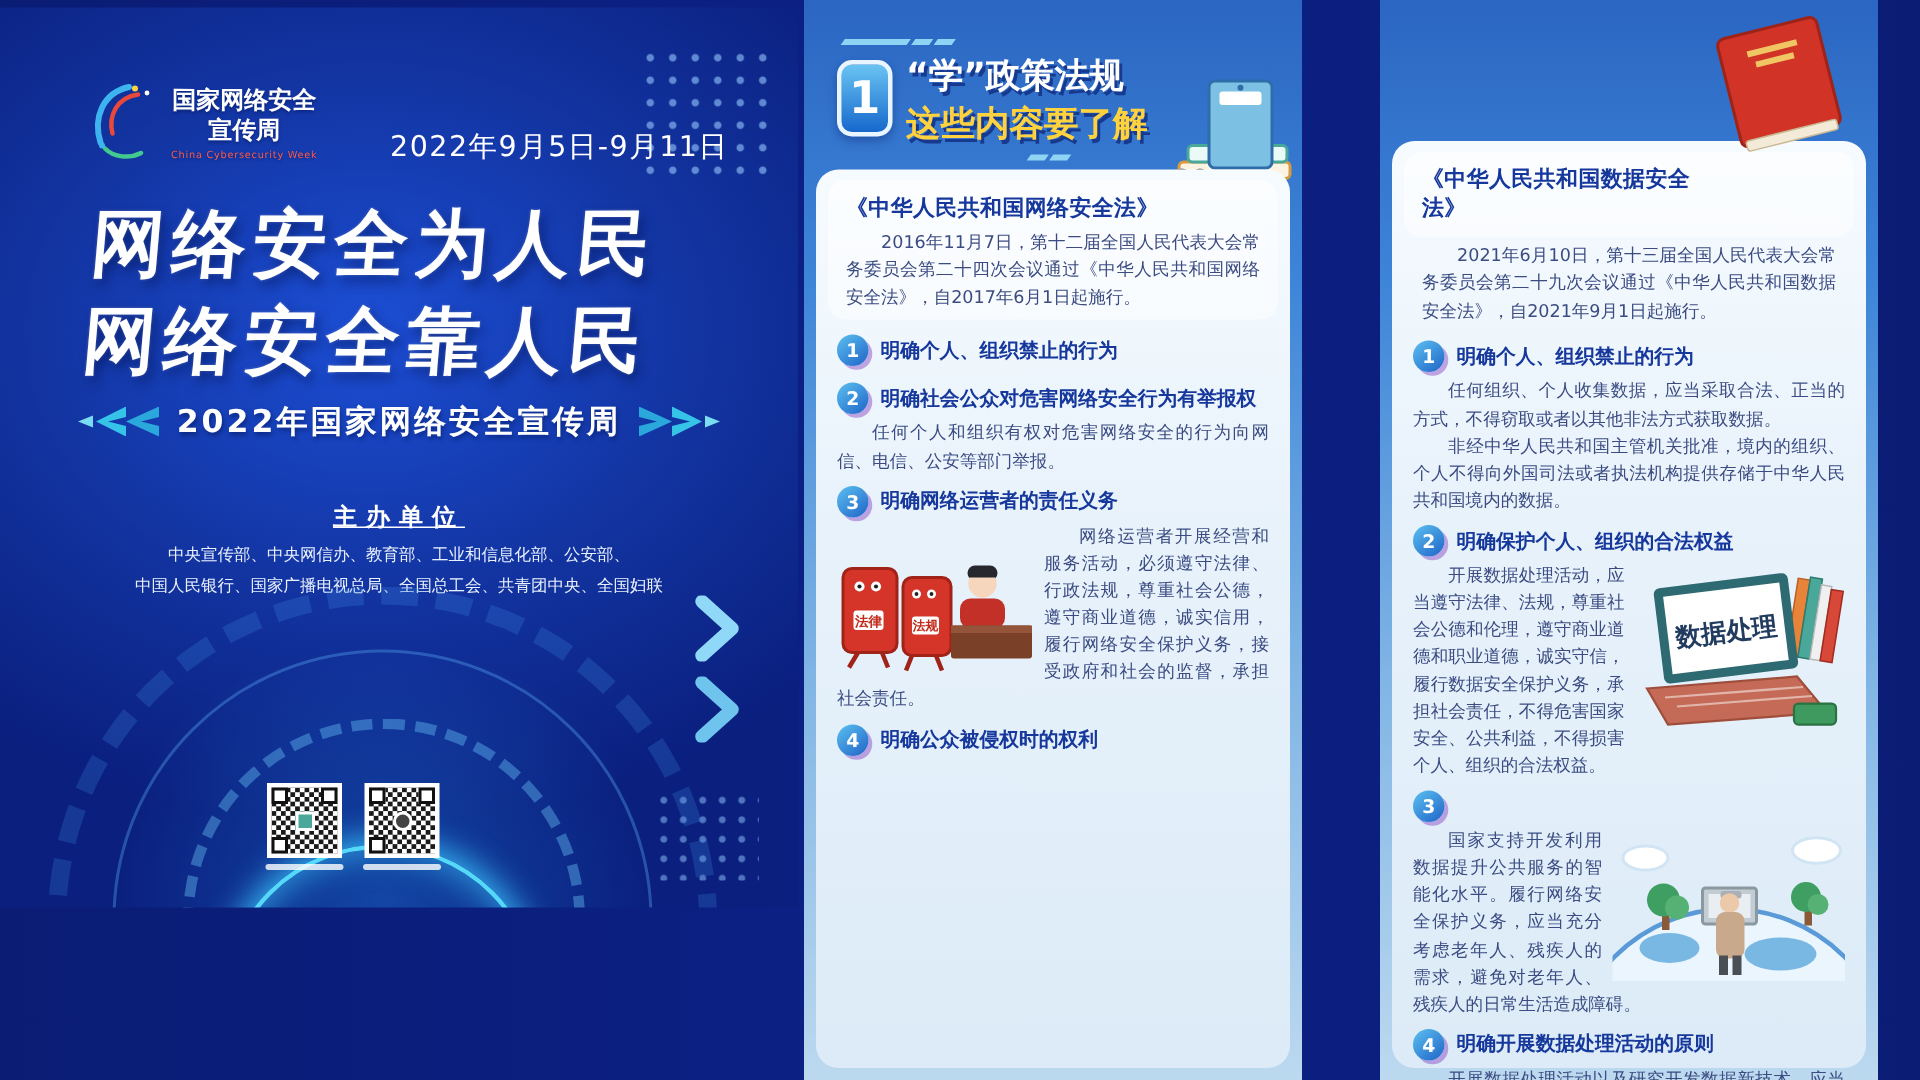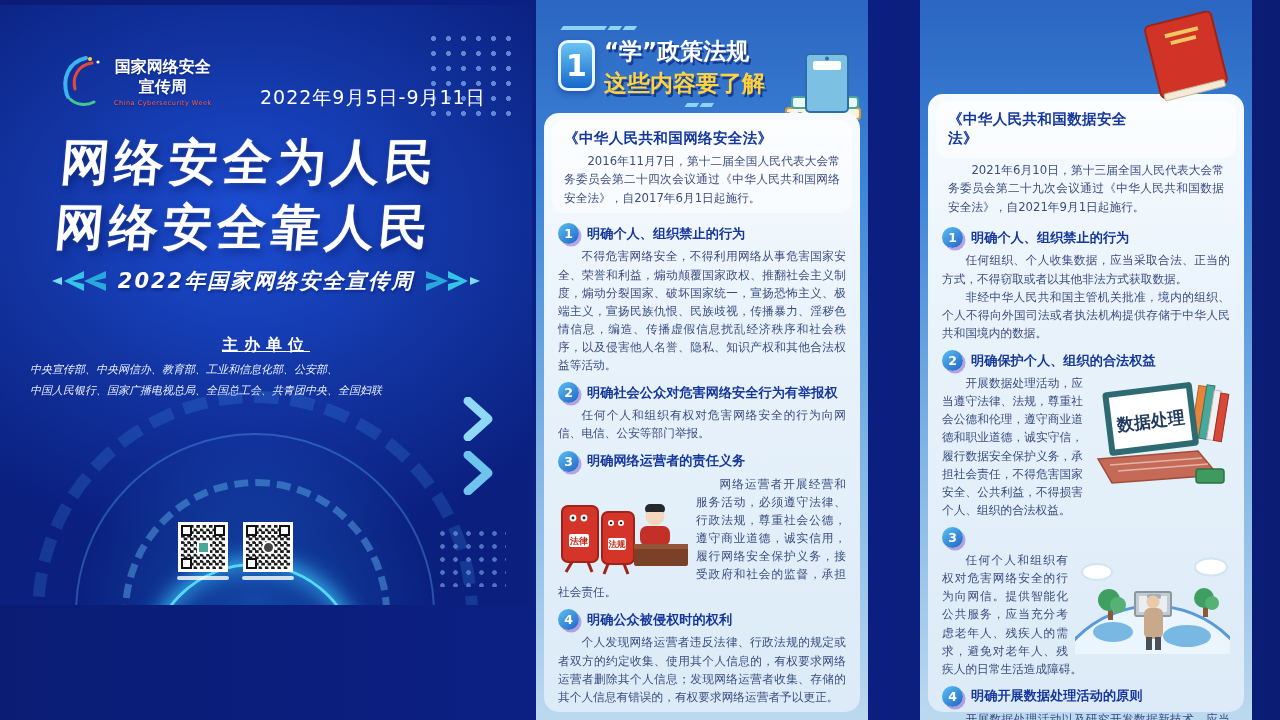--- a/index.html
+++ b/index.html
@@ -17,23 +17,23 @@
     background-image:radial-gradient(circle, rgba(150,200,255,.5) 2px, transparent 2.6px);
     background-size:13px 13px; }
   .p-logo { position:absolute; left:56px; top:48px; display:flex; align-items:center; gap:6px; }
   .p-logo .lg-text { text-align:center; color:#fff; font-weight:700; font-size:16px; line-height:1.25; text-shadow:0 1px 2px rgba(0,20,80,.5); }
   .p-logo .lg-en { font-size:6.5px; font-weight:400; color:#ff5a48; letter-spacing:.5px; margin-top:2px; }
   .p-date { position:absolute; left:260px; top:80px; color:#fff; font-size:19px; font-weight:500; letter-spacing:1px; }
   .p-title { position:absolute; left:58px; top:126px; color:#fff; font-size:49px; font-weight:800;
     line-height:1.32; letter-spacing:5px; transform:skewX(-5deg);
     text-shadow:3px 4px 8px rgba(0,18,80,.55), 0 0 2px rgba(255,255,255,.3); white-space:nowrap; }
   .p-sub { position:absolute; left:0; right:0; top:262px; display:flex; justify-content:center; align-items:center; gap:12px; }
-  .p-sub .sub-text { color:#fff; font-size:21px; font-weight:700; letter-spacing:2px; text-shadow:1px 2px 3px rgba(0,20,80,.5);font-style:italic; }
+  .p-sub .sub-text { color:#fff; font-size:21px; font-weight:700; letter-spacing:2px; text-shadow:1px 2px 3px rgba(0,20,80,.5); }
   .p-org-head { position:absolute; left:0; right:0; top:330px; text-align:center; color:#fff; font-size:16px; font-weight:700; letter-spacing:6px;text-decoration:underline; }
-  .p-orgs { position:absolute; left:30px; right:30px; top:355px; color:#e9f1ff; font-size:11px; line-height:1.9;font-style:italic; }
+  .p-orgs { position:absolute; left:30px; right:30px; top:355px; text-align:center; color:#e9f1ff; font-size:11px; line-height:1.9; }
   .ring { position:absolute; border-radius:50%; }
   .ring.r1 { left:75px; top:428px; width:360px; height:360px; border:2px solid rgba(100,190,255,.32); }
   .ring.r2 { left:122px; top:474px; width:268px; height:268px; border:7px dashed rgba(110,205,255,.38); }
   .ring.r3 { left:32px; top:386px; width:446px; height:446px; border:12px dashed rgba(70,150,235,.22); }
   .ring.glow { left:148px; top:558px; width:212px; height:212px; border:3px solid rgba(90,225,255,.95);
     box-shadow:0 0 20px 5px rgba(60,200,255,.8), inset 0 0 20px 5px rgba(60,200,255,.55); }
   .tech-glow { position:absolute; left:55px; top:430px; width:400px; height:330px; border-radius:50%;
     background:radial-gradient(circle, rgba(40,160,255,.30) 0%, transparent 70%); }
   .qr { position:absolute; width:50px; height:50px; background:#fff; padding:3px; }
   .qr.q1 { left:178px; top:517px; }
@@ -213,23 +213,20 @@
     <div class="pbody">
       <div class="law-card">
         <div class="law-title">《中华人民共和国网络安全法》</div>
         <p class="law-intro">2016年11月7日，第十二届全国人民代表大会常务委员会第二十四次会议通过《中华人民共和国网络安全法》，自2017年6月1日起施行。</p>
       </div>
 
       <div class="sec">
         <div class="sec-head">
           <span class="nb">1</span>
           <span class="sec-title">明确个人、组织禁止的行为</span>
-        </div>
-        <div class="sec-body">
-          <p>不得危害网络安全，不得利用网络从事危害国家安全、荣誉和利益，煽动颠覆国家政权、推翻社会主义制度，煽动分裂国家、破坏国家统一，宣扬恐怖主义、极端主义，宣扬民族仇恨、民族歧视，传播暴力、淫秽色情信息，编造、传播虚假信息扰乱经济秩序和社会秩序，以及侵害他人名誉、隐私、知识产权和其他合法权益等活动。</p>
         </div>
       </div>
 
       <div class="sec">
         <div class="sec-head">
           <span class="nb">2</span>
           <span class="sec-title">明确社会公众对危害网络安全行为有举报权</span>
         </div>
         <div class="sec-body">
           <p>任何个人和组织有权对危害网络安全的行为向网信、电信、公安等部门举报。</p>
@@ -270,23 +267,20 @@
           </svg>
           <p>网络运营者开展经营和服务活动，必须遵守法律、行政法规，尊重社会公德，遵守商业道德，诚实信用，履行网络安全保护义务，接受政府和社会的监督，承担社会责任。</p>
         </div>
       </div>
 
       <div class="sec">
         <div class="sec-head">
           <span class="nb">4</span>
           <span class="sec-title">明确公众被侵权时的权利</span>
         </div>
-        <div class="sec-body">
-          <p>个人发现网络运营者违反法律、行政法规的规定或者双方的约定收集、使用其个人信息的，有权要求网络运营者删除其个人信息；发现网络运营者收集、存储的其个人信息有错误的，有权要求网络运营者予以更正。</p>
-        </div>
       </div>
     </div>
   </div>
 
   <div class="panel right">
     <svg class="right-book" width="118" height="102" viewBox="0 0 118 102">
       <g transform="rotate(-14 59 51)">
         <rect x="26" y="14" width="68" height="74" rx="5" fill="#d13326" stroke="#9e2318" stroke-width="2"></rect>
         <rect x="29" y="84" width="62" height="7" rx="2" fill="#f3ead8" stroke="#c9b894" stroke-width="1"></rect>
         <rect x="44" y="26" width="34" height="4" fill="#f0c564"></rect>
@@ -357,21 +351,21 @@
             <circle cx="129" cy="44" r="10" fill="#3f9e62"></circle>
               <circle cx="137" cy="49" r="7" fill="#55b274"></circle>
             <rect x="60" y="38" width="36" height="24" rx="2" fill="#c2ccd2" stroke="#8a98a0" stroke-width="2"></rect>
             <rect x="64" y="42" width="28" height="16" fill="#e8eef2"></rect>
             <rect x="72" y="40" width="14" height="5" rx="2" fill="#aab0b6"></rect>
             <circle cx="78" cy="48" r="6.5" fill="#ecc9a8"></circle>
             <rect x="69" y="54" width="19" height="31" rx="6" fill="#c9a98c"></rect>
             <rect x="71" y="83" width="6" height="13" fill="#4a4e55"></rect>
             <rect x="80" y="83" width="6" height="13" fill="#4a4e55"></rect>
           </svg>
-          <p>任何个人和组织有权对危害网络安全的行为向网信。提供智能化公共服务，应当充分考虑老年人、残疾人的需求，避免对老年人、残疾人的日常生活造成障碍。</p>
+          <p>国家支持开发利用数据提升公共服务的智能化水平。履行网络安全保护义务，应当充分考虑老年人、残疾人的需求，避免对老年人、残疾人的日常生活造成障碍。</p>
         </div>
       </div>
 
       <div class="sec">
         <div class="sec-head">
           <span class="nb">4</span>
           <span class="sec-title">明确开展数据处理活动的原则</span>
         </div>
         <div class="sec-body">
           <p>开展数据处理活动以及研究开发数据新技术，应当有利于促进经济社会发展，增进人民福祉，符合社会公德和伦理。</p>

